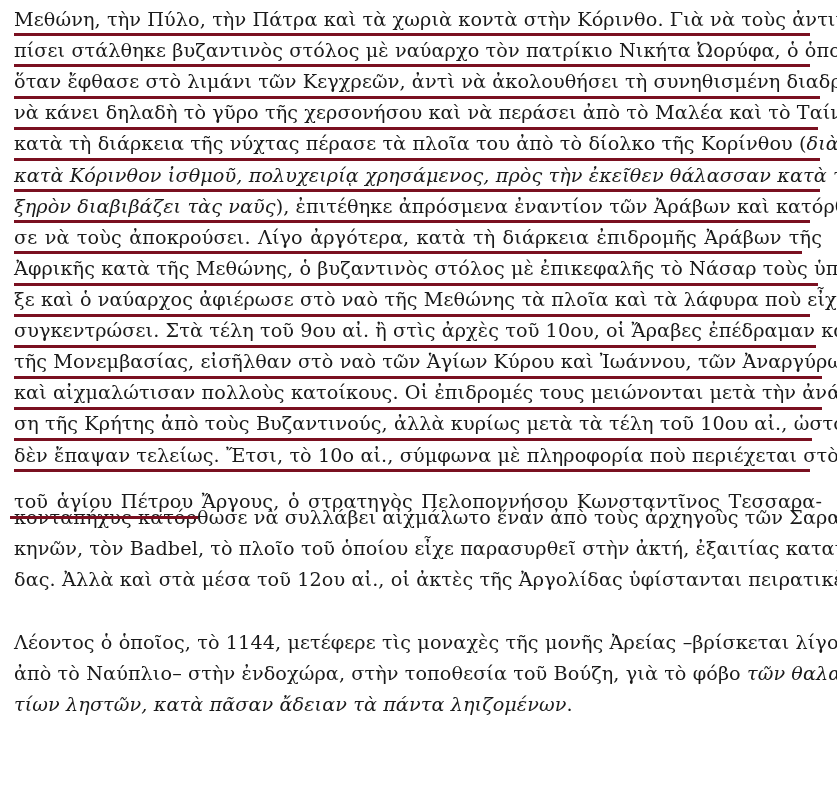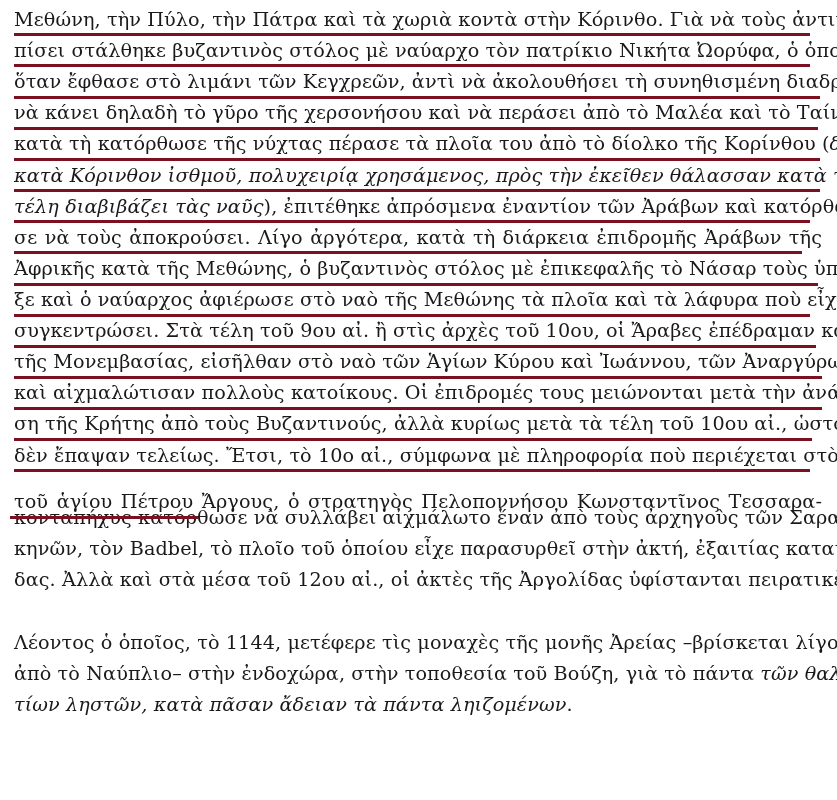--- a/index.html
+++ b/index.html
@@ -27,37 +27,37 @@
 </style>
 </head>
 <body>
 
 <div class="page">
 
   <div class="line" style="top:4px"><span>Μεθώνη, τὴν Πύλο, τὴν Πάτρα καὶ τὰ χωριὰ κοντὰ στὴν Κόρινθο. Γιὰ νὰ τοὺς ἀντιμετω-</span></div>
   <div class="line" style="top:35px"><span>πίσει στάλθηκε βυζαντινὸς στόλος μὲ ναύαρχο τὸν πατρίκιο Νικήτα Ὠορύφα, ὁ ὁποῖος</span></div>
   <div class="line" style="top:66px"><span>ὅταν ἔφθασε στὸ λιμάνι τῶν Κεγχρεῶν, ἀντὶ νὰ ἀκολουθήσει τὴ συνηθισμένη διαδρομή,</span></div>
   <div class="line" style="top:97px"><span>νὰ κάνει δηλαδὴ τὸ γῦρο τῆς χερσονήσου καὶ νὰ περάσει ἀπὸ τὸ Μαλέα καὶ τὸ Ταίναρο,</span></div>
-  <div class="line" style="top:128px"><span>κατὰ τὴ κατόρθωσε τῆς νύχτας πέρασε τὰ πλοῖα του ἀπὸ τὸ δίολκο τῆς Κορίνθου (</span><em>διὰ τοῦ</em></div>
+  <div class="line" style="top:128px"><span>κατὰ τὴ διάρκεια τῆς νύχτας πέρασε τὰ πλοῖα του ἀπὸ τὸ δίολκο τῆς Κορίνθου (</span><em>διὰ τοῦ</em></div>
   <div class="line" style="top:160px"><em>κατὰ Κόρινθον ἰσθμοῦ, πολυχειρίᾳ χρησάμενος, πρὸς τὴν ἐκεῖθεν θάλασσαν κατὰ τὸ</em></div>
-  <div class="line" style="top:191px"><em>τέλη διαβιβάζει τὰς ναῦς</em><span>), ἐπιτέθηκε ἀπρόσμενα ἐναντίον τῶν Ἀράβων καὶ κατόρθω-</span></div>
+  <div class="line" style="top:191px"><em>ξηρὸν διαβιβάζει τὰς ναῦς</em><span>), ἐπιτέθηκε ἀπρόσμενα ἐναντίον τῶν Ἀράβων καὶ κατόρθω-</span></div>
   <div class="line" style="top:222px"><span>σε νὰ τοὺς ἀποκρούσει. Λίγο ἀργότερα, κατὰ τὴ διάρκεια ἐπιδρομῆς Ἀράβων τῆς</span></div>
   <div class="line" style="top:253px"><span>Ἀφρικῆς κατὰ τῆς Μεθώνης, ὁ βυζαντινὸς στόλος μὲ ἐπικεφαλῆς τὸ Νάσαρ τοὺς ὑπέτα-</span></div>
   <div class="line" style="top:284px"><span>ξε καὶ ὁ ναύαρχος ἀφιέρωσε στὸ ναὸ τῆς Μεθώνης τὰ πλοῖα καὶ τὰ λάφυρα ποὺ εἶχε</span></div>
   <div class="line" style="top:315px"><span>συγκεντρώσει. Στὰ τέλη τοῦ 9ου αἰ. ἢ στὶς ἀρχὲς τοῦ 10ου, οἱ Ἄραβες ἐπέδραμαν κατὰ</span></div>
   <div class="line" style="top:346px"><span>τῆς Μονεμβασίας, εἰσῆλθαν στὸ ναὸ τῶν Ἁγίων Κύρου καὶ Ἰωάννου, τῶν Ἀναργύρων</span></div>
   <div class="line" style="top:377px"><span>καὶ αἰχμαλώτισαν πολλοὺς κατοίκους. Οἱ ἐπιδρομές τους μειώνονται μετὰ τὴν ἀνάκτη-</span></div>
   <div class="line" style="top:408px"><span>ση τῆς Κρήτης ἀπὸ τοὺς Βυζαντινούς, ἀλλὰ κυρίως μετὰ τὰ τέλη τοῦ 10ου αἰ., ὡστόσο</span></div>
   <div class="line" style="top:440px"><span>δὲν ἔπαψαν τελείως. Ἔτσι, τὸ 10ο αἰ., σύμφωνα μὲ πληροφορία ποὺ περιέχεται στὸ Βίο</span></div>
   <div class="line" style="top:486px"><span>τοῦ ἁγίου Πέτρου Ἄργους, ὁ στρατηγὸς Πελοποννήσου Κωνσταντῖνος Τεσσαρα-</span></div>
   <div class="line" style="top:502px"><span>κονταπήχυς κατόρθωσε νὰ συλλάβει αἰχμάλωτο ἕναν ἀπὸ τοὺς ἀρχηγοὺς τῶν Σαρα-</span></div>
   <div class="line" style="top:533px"><span>κηνῶν, τὸν Badbel, τὸ πλοῖο τοῦ ὁποίου εἶχε παρασυρθεῖ στὴν ἀκτή, ἐξαιτίας καταιγί-</span></div>
   <div class="line" style="top:564px"><span>δας. Ἀλλὰ καὶ στὰ μέσα τοῦ 12ου αἰ., οἱ ἀκτὲς τῆς Ἀργολίδας ὑφίστανται πειρατικὲς</span></div>
   <div class="line" style="top:627px"><span>Λέοντος ὁ ὁποῖος, τὸ 1144, μετέφερε τὶς μοναχὲς τῆς μονῆς Ἀρείας –βρίσκεται λίγο ἔξω</span></div>
-  <div class="line" style="top:658px"><span>ἀπὸ τὸ Ναύπλιο– στὴν ἐνδοχώρα, στὴν τοποθεσία τοῦ Βούζη, γιὰ τὸ πάντα </span><em>τῶν θαλατ-</em></div>
+  <div class="line" style="top:658px"><span>ἀπὸ τὸ Ναύπλιο– στὴν ἐνδοχώρα, στὴν τοποθεσία τοῦ Βούζη, γιὰ τὸ φόβο </span><em>τῶν θαλατ-</em></div>
   <div class="line last" style="top:689px"><em>τίων ληστῶν, κατὰ πᾶσαν ἄδειαν τὰ πάντα ληιζομένων</em><span>.</span></div>
 
   <div class="ul" style="top: 33px; left: 14px; width: 796px; background: rgb(122, 16, 32);"></div>
   <div class="ul" style="top: 64px; left: 14px; width: 796px; background: rgb(122, 16, 32);"></div>
   <div class="ul" style="top: 96px; left: 14px; width: 806px; background: rgb(122, 16, 32);"></div>
   <div class="ul" style="top: 127px; left: 14px; width: 804px; background: rgb(122, 16, 32);"></div>
   <div class="ul" style="top: 158px; left: 14px; width: 806px; background: rgb(122, 16, 32);"></div>
   <div class="ul" style="top: 189px; left: 14px; width: 806px; background: rgb(122, 16, 32);"></div>
   <div class="ul" style="top: 220px; left: 14px; width: 796px; background: rgb(122, 16, 32);"></div>
   <div class="ul" style="top: 251px; left: 14px; width: 788px; background: rgb(122, 16, 32);"></div>

